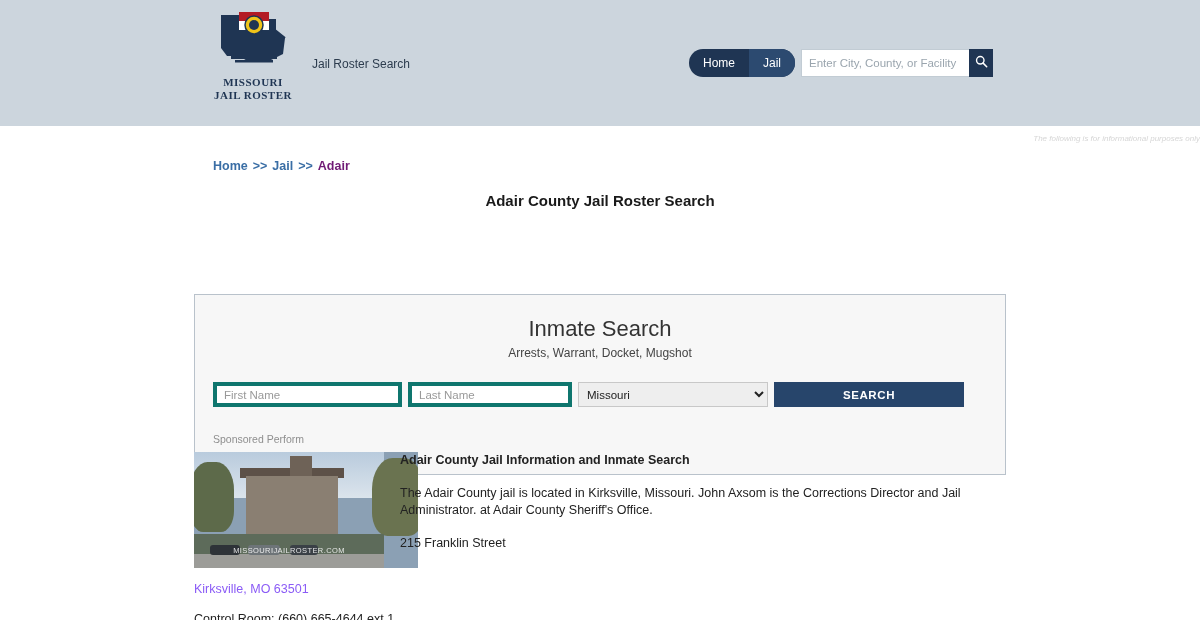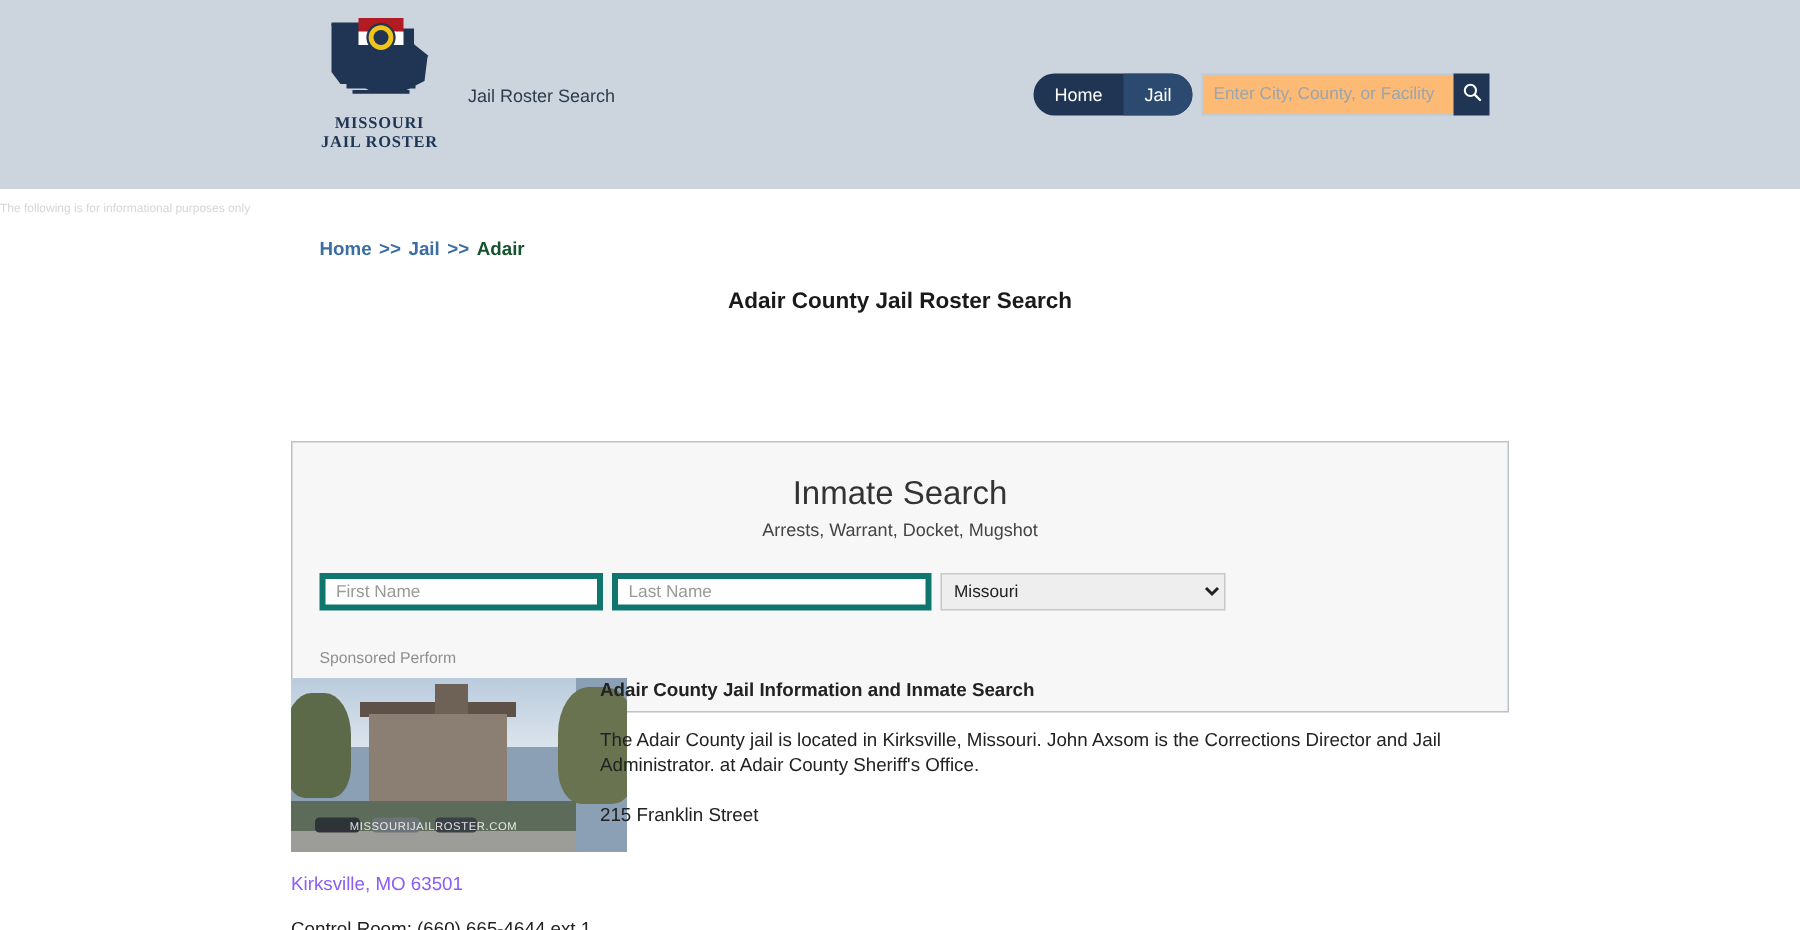--- a/index.html
+++ b/index.html
@@ -76,56 +76,57 @@
     position: absolute;
     right: 207px;
     top: 49px;
     display: flex;
     height: 28px;
   }
   .search-input {
     width: 168px;
     height: 28px;
     border: 1px solid #c2ccd4;
-    background: #fdba74;
+    background: #ffffff;
     font-size: 11.5px;
     padding: 0 7px;
     color: #333;
     outline: none;
     border-right: none;
     margin-left: 12px;
   }
   .search-input::placeholder { color: #9aa5ae; }
   .search-btn {
     width: 24px; height: 28px;
     background: #1f3553;
     border: none;
     cursor: pointer;
     display: flex; align-items: center; justify-content: center;
   }
 
   
   .disclaimer {
-    text-align: left;
+    text-align: right;
     font-size: 8px;
     color: #d6d6d6;
     padding-top: 8px;
+    font-style: italic;
   }
 
   
   .breadcrumb {
     position: absolute;
     left: 213px;
     top: 159px;
     font-size: 12.5px;
     font-weight: bold;
   }
   .breadcrumb a { color: #3a6ea5; text-decoration: none; }
   .breadcrumb .sep { color: #3a6ea5; margin: 0 5px; }
-  .breadcrumb .current { color: #14532d; margin-top: 20px; }
+  .breadcrumb .current { color: #701a75; margin-top: 20px; }
 
   
   .page-title {
     position: absolute;
     top: 192px;
     width: 1200px;
     text-align: center;
     font-size: 15px;
     font-weight: bold;
     color: #1a1a1a;
@@ -164,21 +165,21 @@
     height: 25px;
     border: 4px solid #0f766e;
     background: #fff;
     font-size: 11.5px;
     padding: 0 7px;
     color: #333;
     outline: none;
   }
   .txt-input::placeholder { color: #999; }
   #first-name { width: 189px; }
-  #last-name { width: 213px; }
+  #last-name { width: 164px; }
   .state-select {
     width: 190px;
     height: 25px;
     border: 1px solid #c8c8c8;
     background: #eeeeee;
     font-size: 11.5px;
     padding: 0 4px;
     color: #222;
   }
   .search-submit {
@@ -340,20 +341,21 @@
 <div class="panel">
   <div class="panel-title">Inmate Search</div>
   <div class="panel-sub">Arrests, Warrant, Docket, Mugshot</div>
 
   <div class="form-row">
     <input id="first-name" class="txt-input" type="text" placeholder="First Name" style="">
     <input id="last-name" class="txt-input" type="text" placeholder="Last Name" style="">
     <select class="state-select">
       <option>Missouri</option>
     </select>
+    <button class="search-submit">SEARCH</button>
   </div>
 
   <div class="sponsored">Sponsored Perform</div>
 </div>
 
 <div class="content">
 
   <div class="photo">
     <div class="photo-sky"></div>
     <div class="photo-roof"></div>

